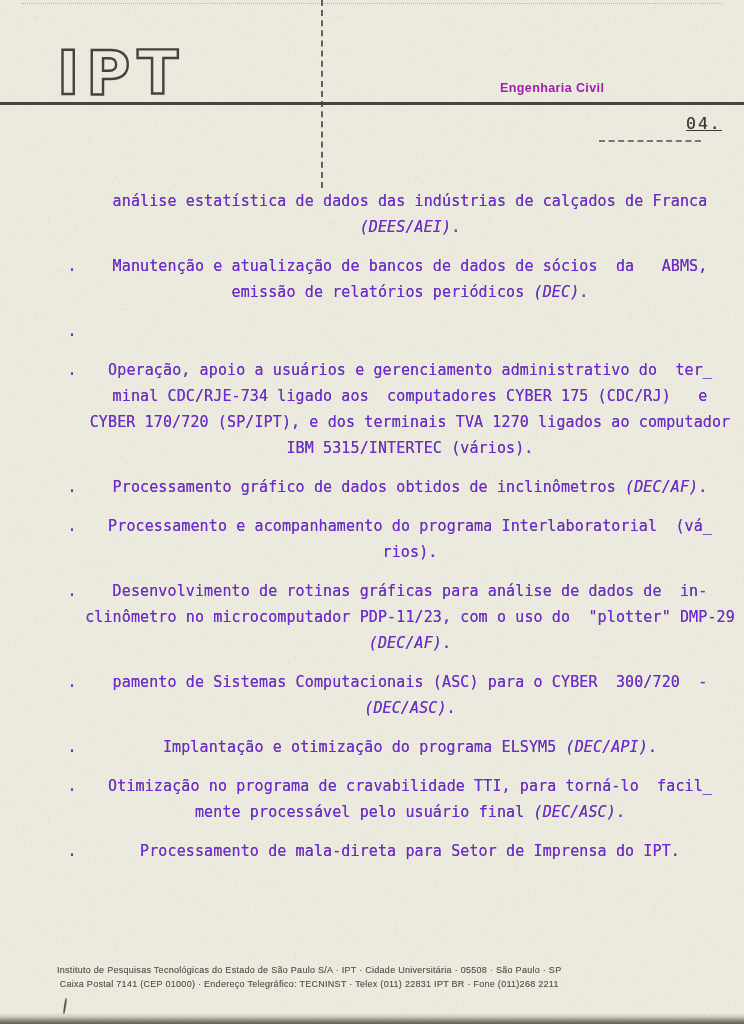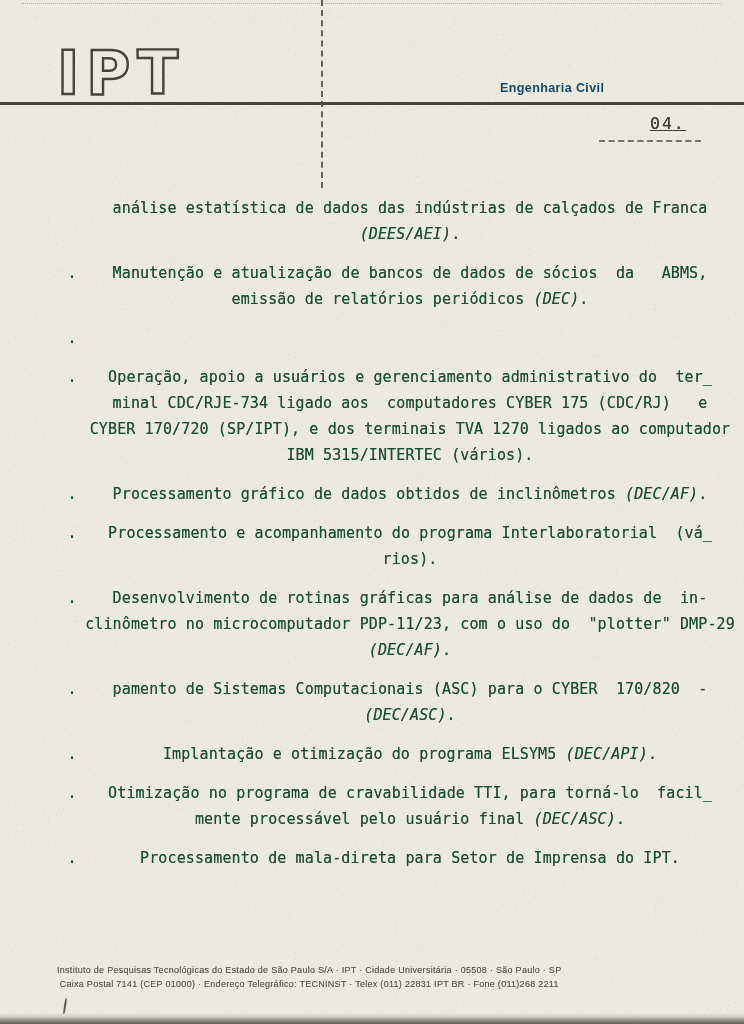--- a/index.html
+++ b/index.html
@@ -7,38 +7,37 @@
     width:744px;height:1024px;position:relative;overflow:hidden;
     background:#ece9de;
     font-family:"DejaVu Sans Mono", monospace;
   }
   .page{position:absolute;inset:0;text-align:center;}
   
   .logo-box{position:absolute;left:54px;top:38px;}
   .dept{
     position:absolute;left:500px;top:81px;
     font-family:"Liberation Sans", sans-serif;
-    font-size:12.5px;font-weight:700;color:#0c4a6e;letter-spacing:.4px;
+    font-size:12.5px;font-weight:700;color:#a21caf;letter-spacing:.4px;
   }
   .rule{position:absolute;left:0;top:102px;width:744px;height:2.5px;background:#47453c;}
   .page-num{
-    position:absolute;left:650px;top:114px;
+    position:absolute;left:686px;top:114px;
     font-size:16.5px;letter-spacing:2px;color:#3d3b32;
     text-shadow:0 0 .6px rgba(61,59,50,.75);
     text-decoration:underline;
   }
   .page-num-underline{position:absolute;left:599px;top:140px;width:102px;border-top:2px dashed #5b5950;opacity:.8;}
   .vdash{position:absolute;left:321px;top:0;height:188px;width:0;border-left:2px dashed #4c4a41;opacity:.85;}
   .top-dots{position:absolute;left:22px;top:3px;width:700px;border-top:1px dotted #8a8678;opacity:.55;}
   
   .doc-body{
     position:absolute;left:64px;top:188px;width:676px;
-    font-size:15px;line-height:26px;letter-spacing:.12px;color:#14532d;
+    font-size:15px;line-height:26px;letter-spacing:.12px;color:#6d28d9;
     text-shadow:0 0 .6px rgba(62,60,50,.7);
-    margin-top:7px;
   }
   .para{display:flex;margin-bottom:13px;}
   .bullet{width:16px;flex:none;}
   .lines{flex:1;}
   .line{white-space:pre;}
   .line em{font-style:italic;}
   
   .footer{
     position:absolute;left:57px;top:963px;
     font-family:"Liberation Sans", sans-serif;
@@ -126,21 +125,21 @@
       <div class="lines">
           <div class="line">Desenvolvimento de rotinas gráficas para análise de dados de  in-</div>
           <div class="line">clinômetro no microcomputador PDP-11/23, com o uso do  "plotter" DMP-29</div>
           <div class="line"><em>(DEC/AF)</em>.</div>
         </div>
     </div>
 
     <div class="para">
       <span class="bullet">.</span>
       <div class="lines">
-          <div class="line">pamento de Sistemas Computacionais (ASC) para o CYBER  170/820  -</div>
+          <div class="line">pamento de Sistemas Computacionais (ASC) para o CYBER  300/720  -</div>
           <div class="line"><em>(DEC/ASC)</em>.</div>
         </div>
     </div>
 
     <div class="para">
       <span class="bullet">.</span>
       <div class="lines">
           <div class="line">Implantação e otimização do programa ELSYM5 <em>(DEC/API)</em>.</div>
         </div>
     </div>

